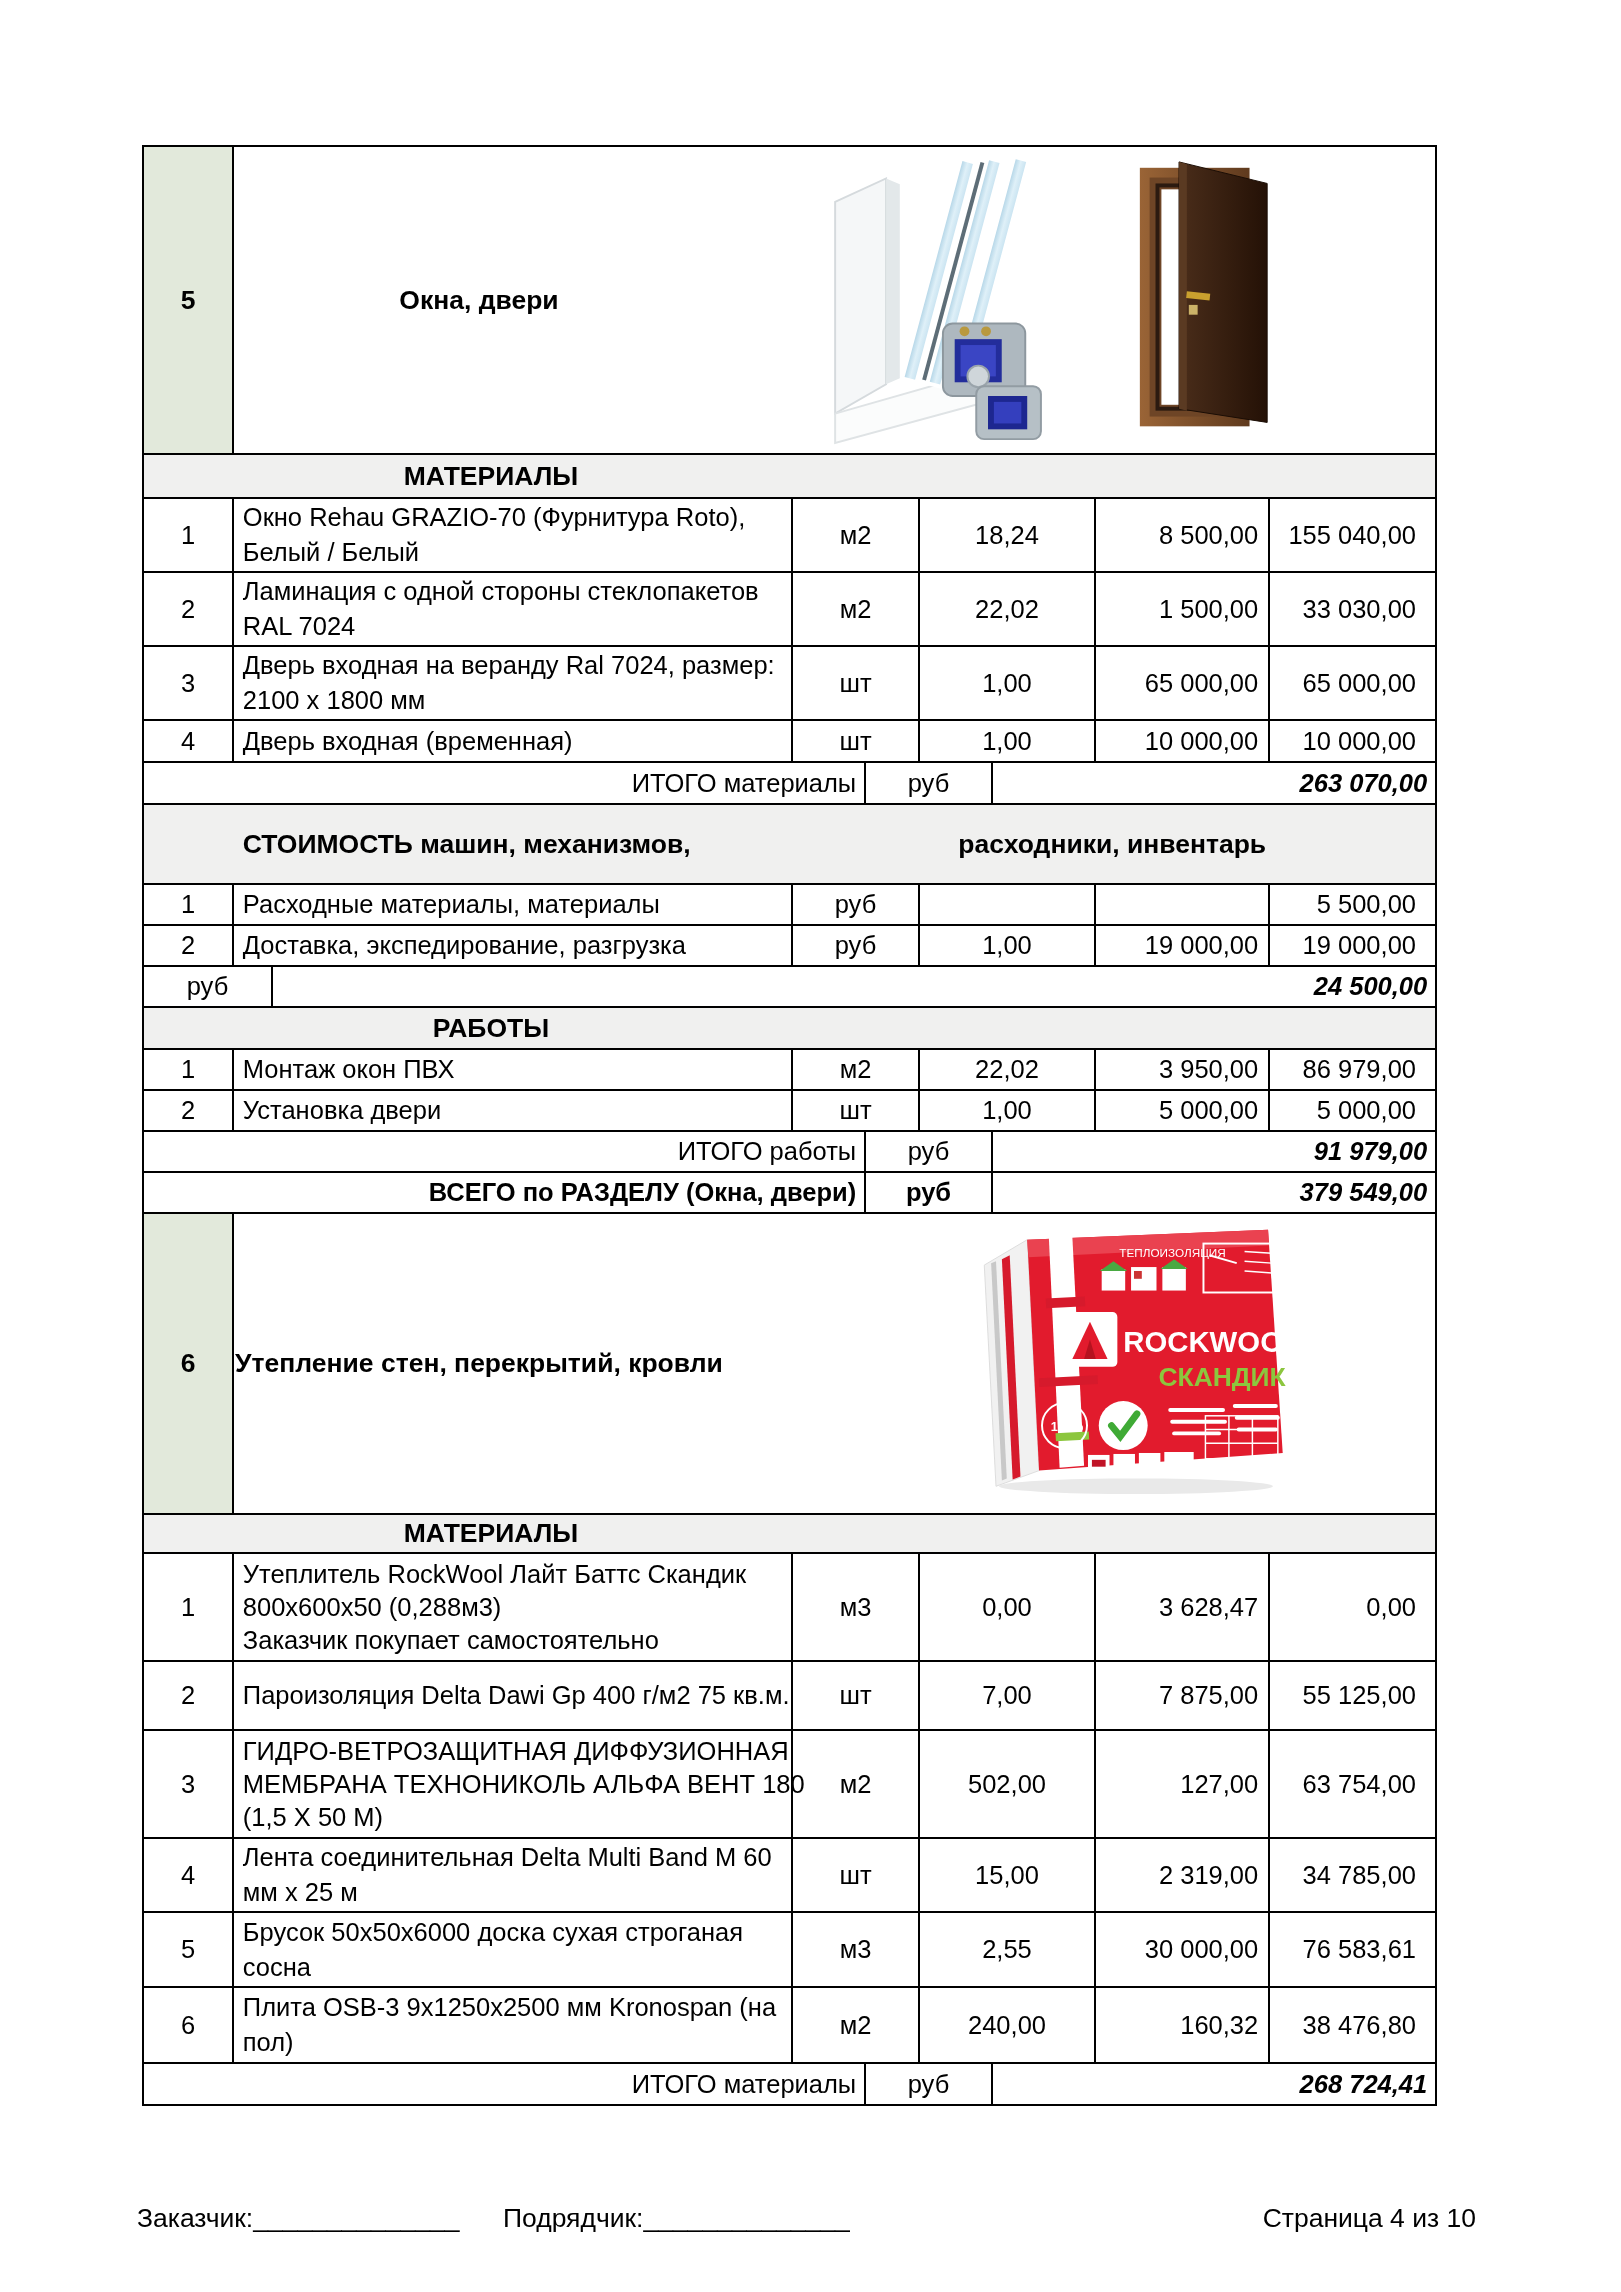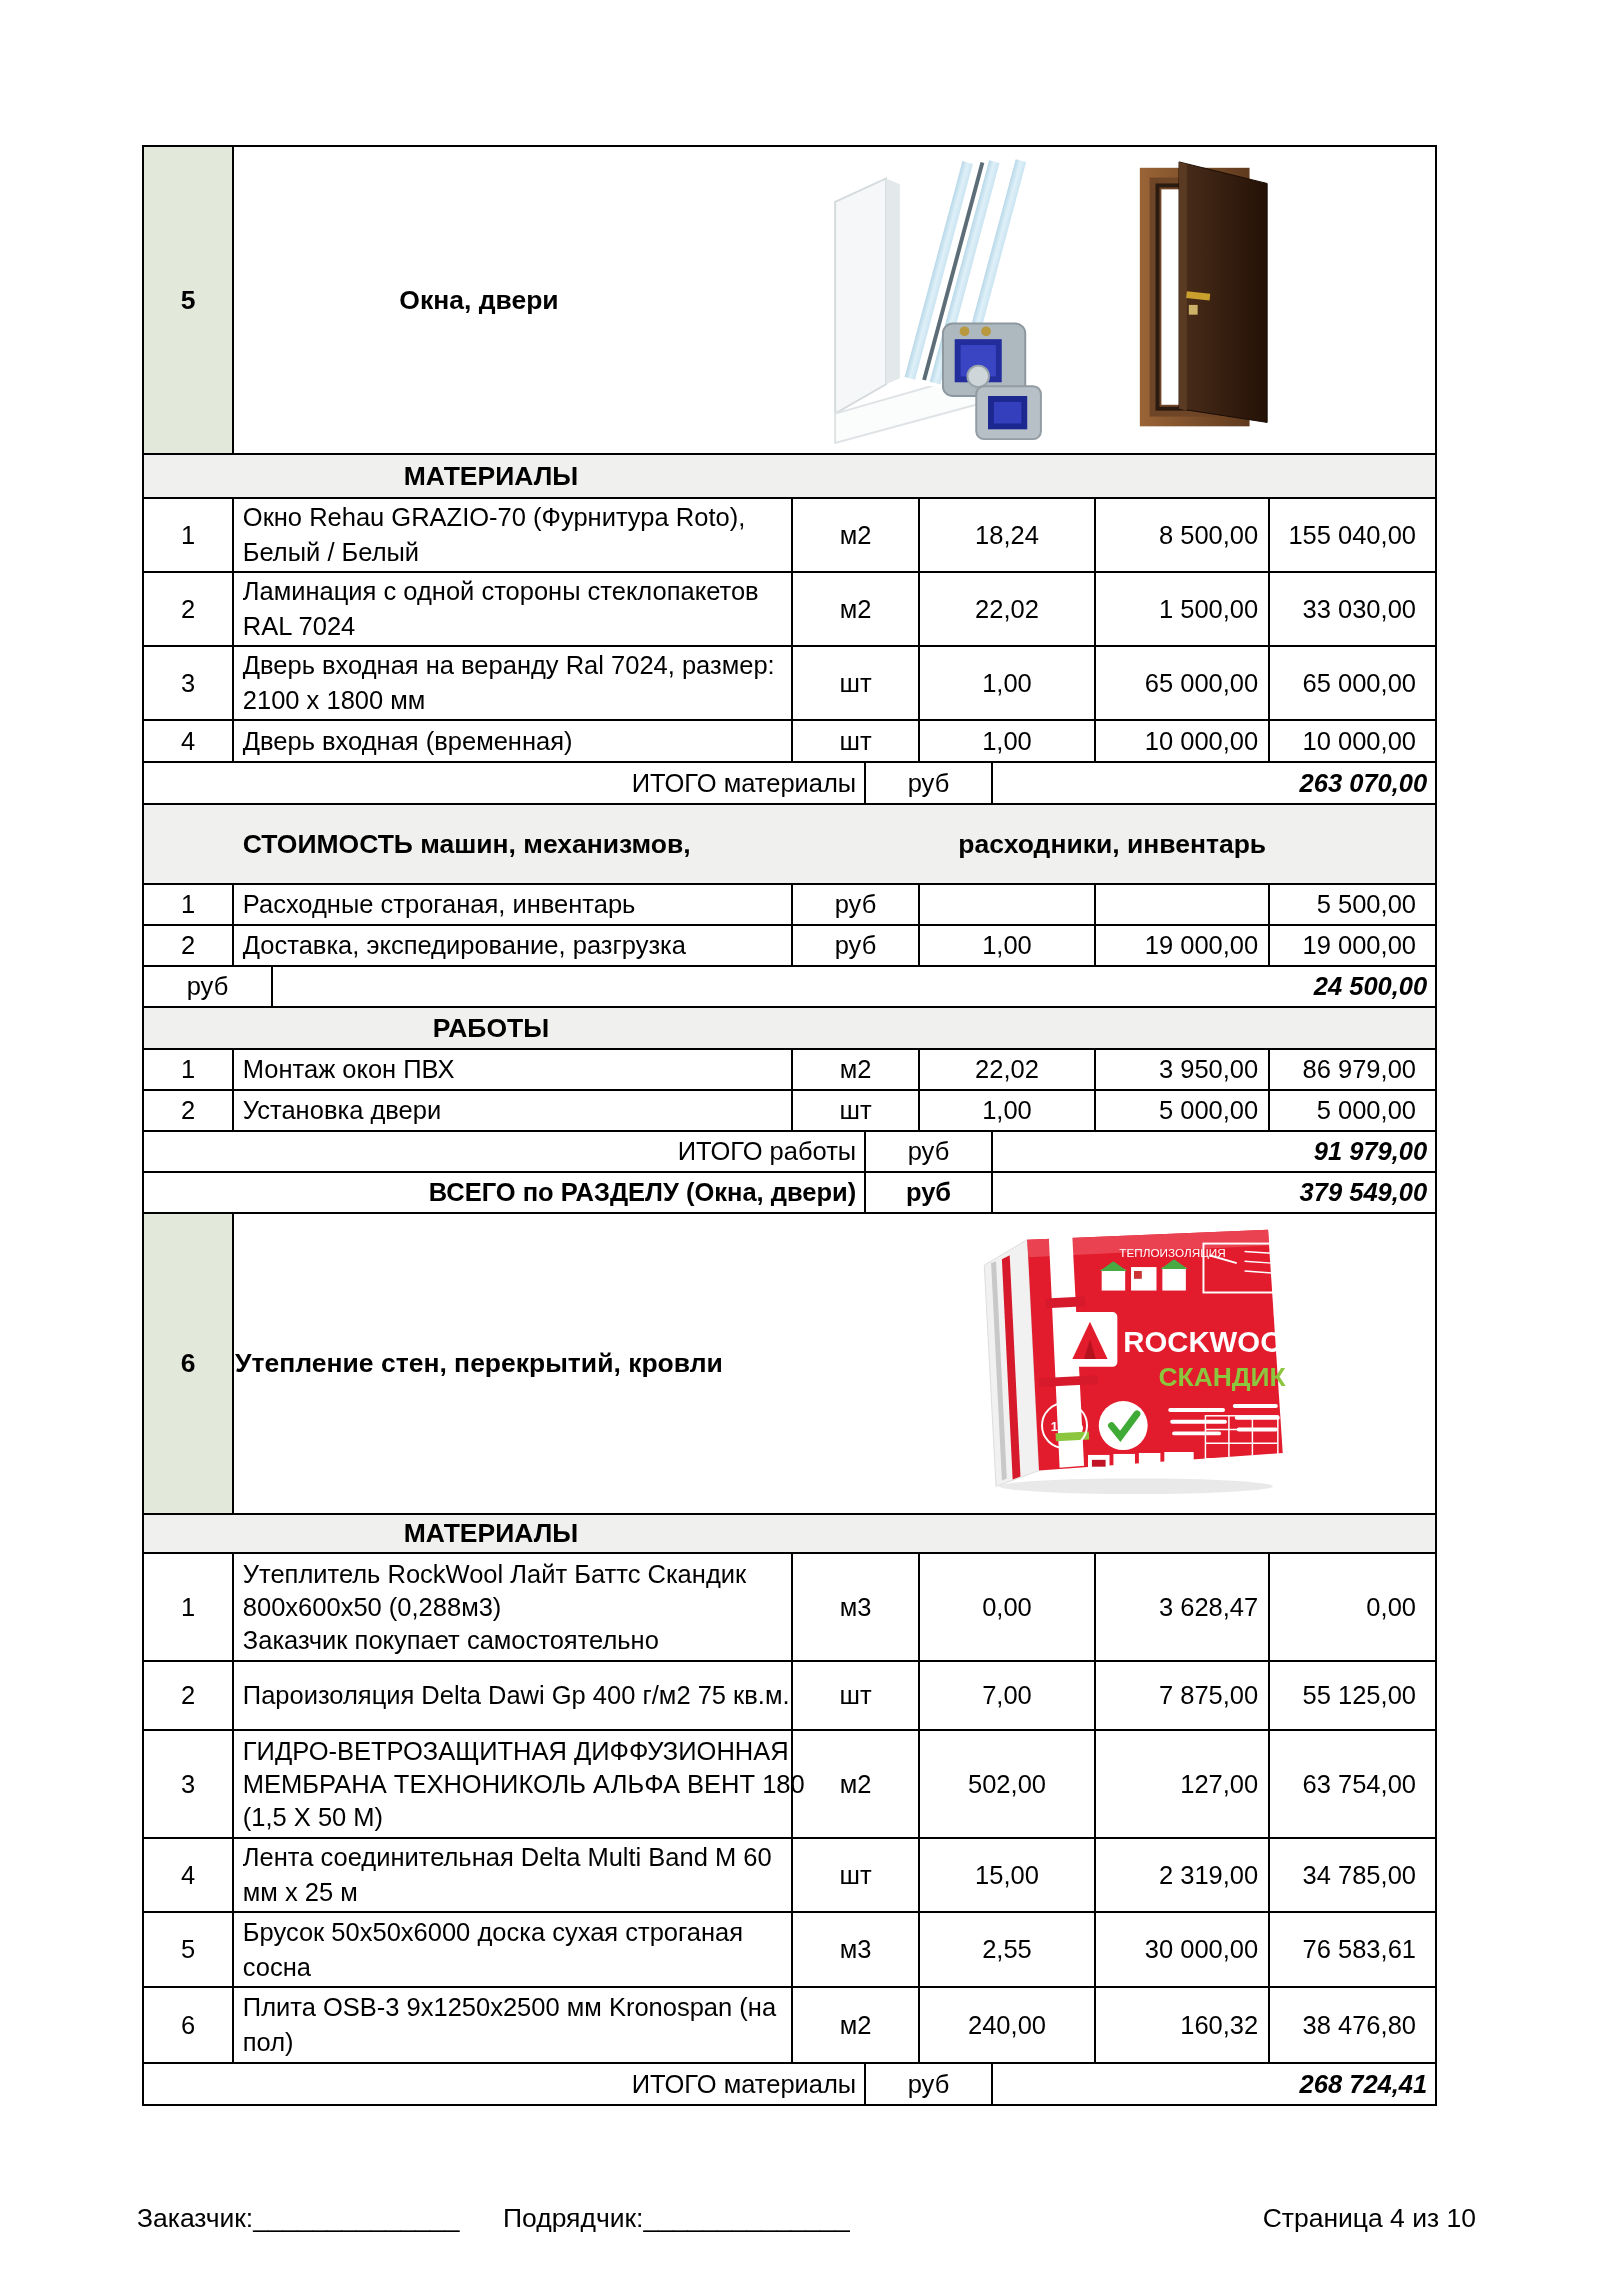--- a/index.html
+++ b/index.html
@@ -172,21 +172,21 @@
     </div>
 
     <div class="row r82 ghdr ghdr-col">
       <div class="ghdr-label">СТОИМОСТЬ машин, механизмов,</div>
       <div class="ghdr-label">расходники, инвентарь</div>
     </div>
 
     <div class="row r42">
       <div class="c cnum">1</div>
       <div class="c cname">
-        <div class="ln">Расходные строганая, инвентарь</div>
+        <div class="ln">Расходные материалы, материалы</div>
       </div>
       <div class="c cunit">руб</div>
       <div class="c cqty"></div>
       <div class="c cprice"></div>
       <div class="c ctotal">5 500,00</div>
     </div>
     <div class="row r42">
       <div class="c cnum">2</div>
       <div class="c cname">
         <div class="ln">Доставка, экспедирование, разгрузка</div>

